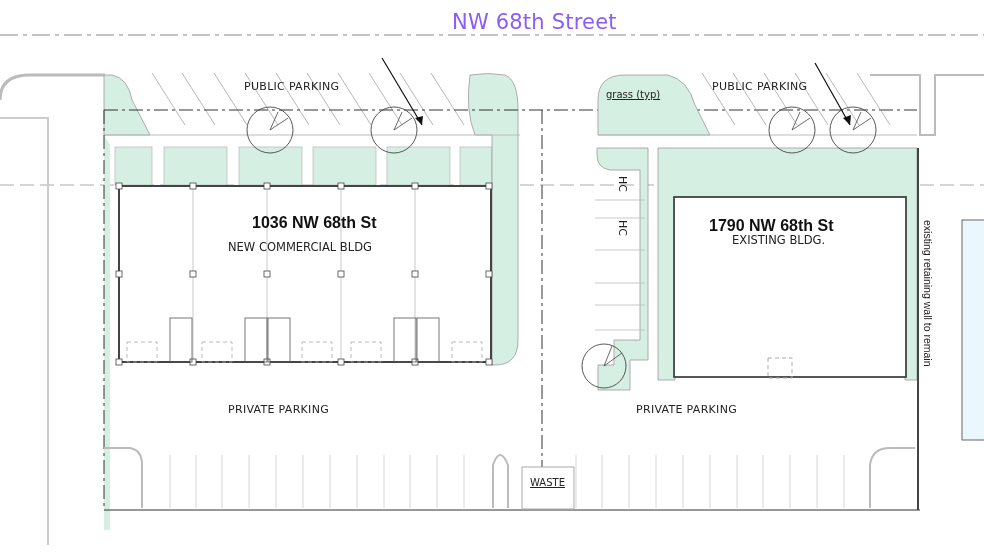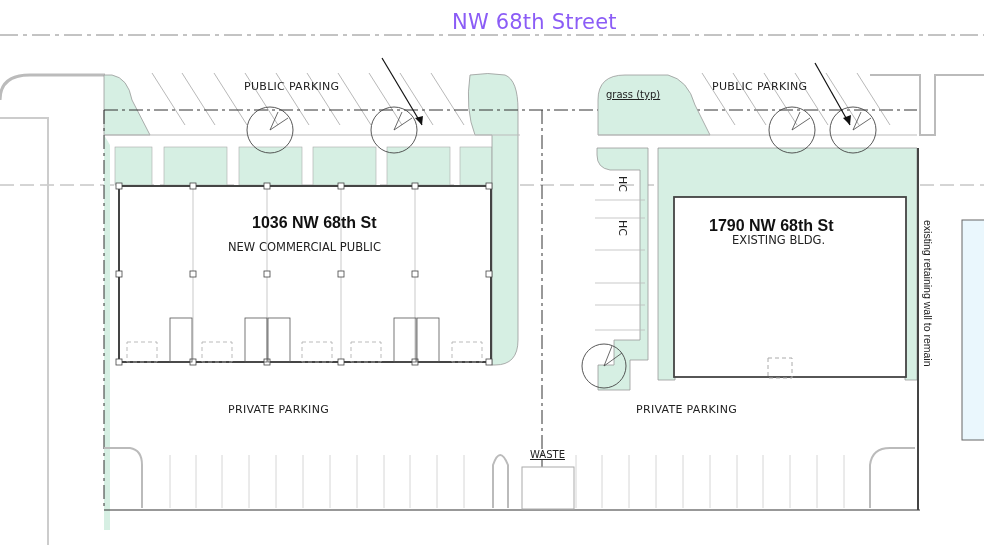--- a/index.html
+++ b/index.html
@@ -176,26 +176,26 @@
   <rect x="522" y="467" width="52" height="42" fill="#fff" stroke="#aaa" stroke-width="1"></rect>
 </svg>
 
 <div class="lbl street" style="left:452px; top:10px;">NW 68th Street</div>
 
 <div class="lbl caps" style="left:244px; top:80px;">PUBLIC PARKING</div>
 <div class="lbl caps" style="left:712px; top:80px;">PUBLIC PARKING</div>
 <div class="lbl small" style="left:606px; top:89px;">grass (typ)</div>
 
 <div class="lbl addr" style="left:218px; top:214px;margin-left:34px;">1036 NW 68th St</div>
-<div class="lbl sub" style="left:228px; top:240px;">NEW COMMERCIAL PUBLIC</div>
+<div class="lbl sub" style="left:228px; top:240px;">NEW COMMERCIAL BLDG</div>
 
 <div class="lbl addr" style="left:709px; top:217px;">1790 NW 68th St</div>
 <div class="lbl sub" style="left:732px; top:233px;">EXISTING BLDG.</div>
 
 <div class="lbl hc" style="left:629px; top:176px;">HC</div>
 <div class="lbl hc" style="left:629px; top:220px;">HC</div>
 
 <div class="lbl vert" style="left:934px; top:220px;">existing retaining wall to remain</div>
 
 <div class="lbl caps" style="left:228px; top:403px;">PRIVATE PARKING</div>
 <div class="lbl caps" style="left:636px; top:403px;">PRIVATE PARKING</div>
 
-<div class="lbl small" style="left:530px; top:449px;">WASTE</div>
+<div class="lbl small" style="left:530px; top:477px;">WASTE</div>
 
 </body></html>

